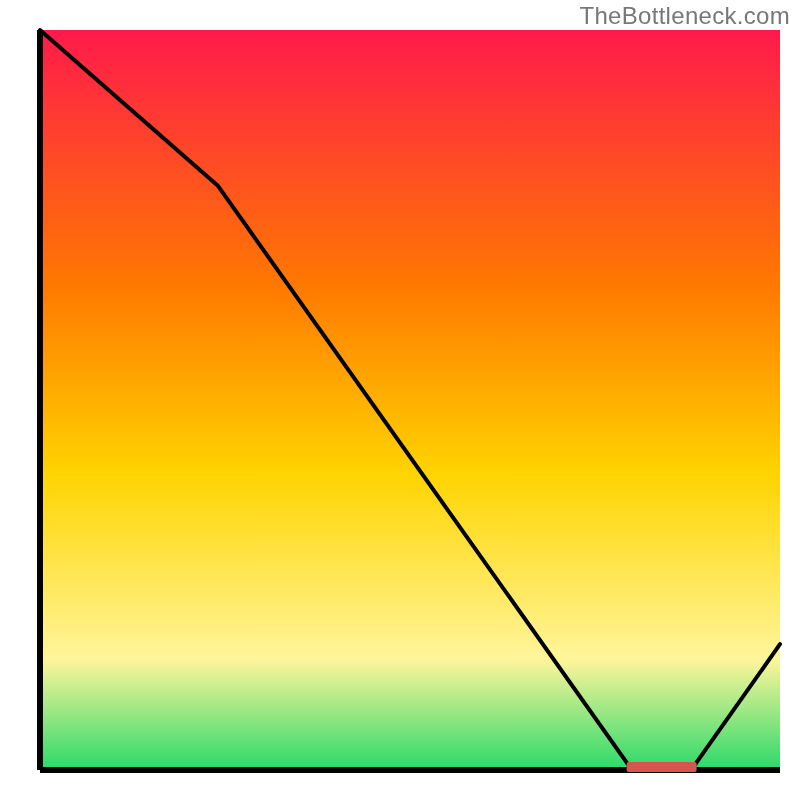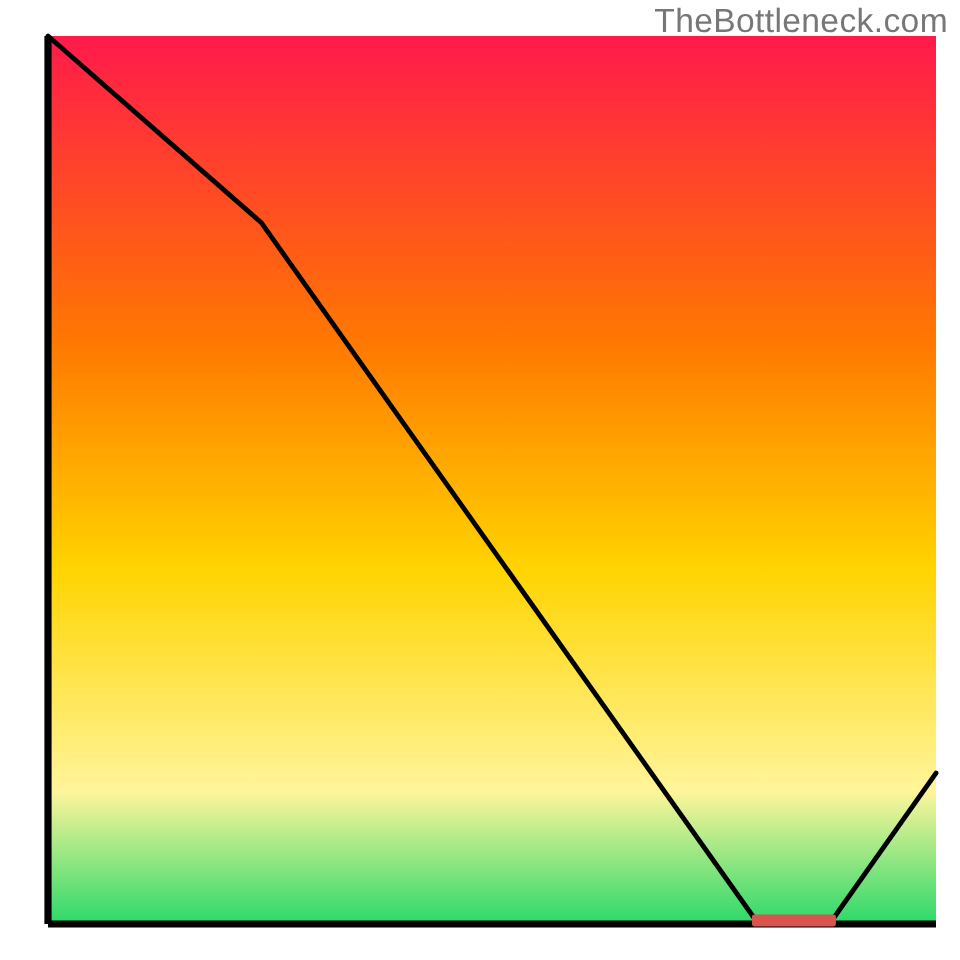--- a/index.html
+++ b/index.html
@@ -13,21 +13,21 @@
   .stage {
     position: relative;
     width: 800px;
     height: 800px;
   }
   .watermark {
     position: absolute;
     top: 2px;
     right: 10px;
     color: #777;
-    font-size: 28px;
+    font-size: 24px;
     letter-spacing: 0.3px;
     font-weight: 400;
     z-index: 5;
   }
   svg {
     position: absolute;
     left: 0;
     top: 0;
     width: 800px;
     height: 800px;

